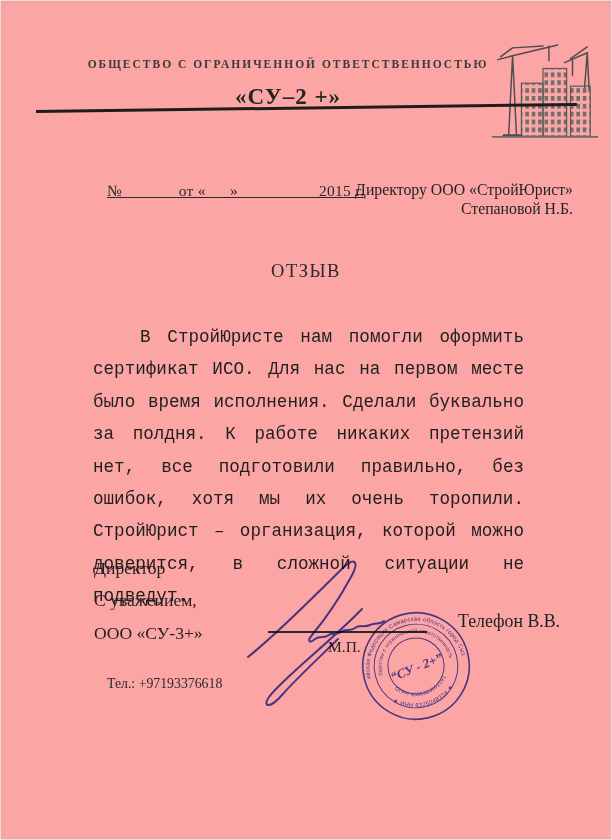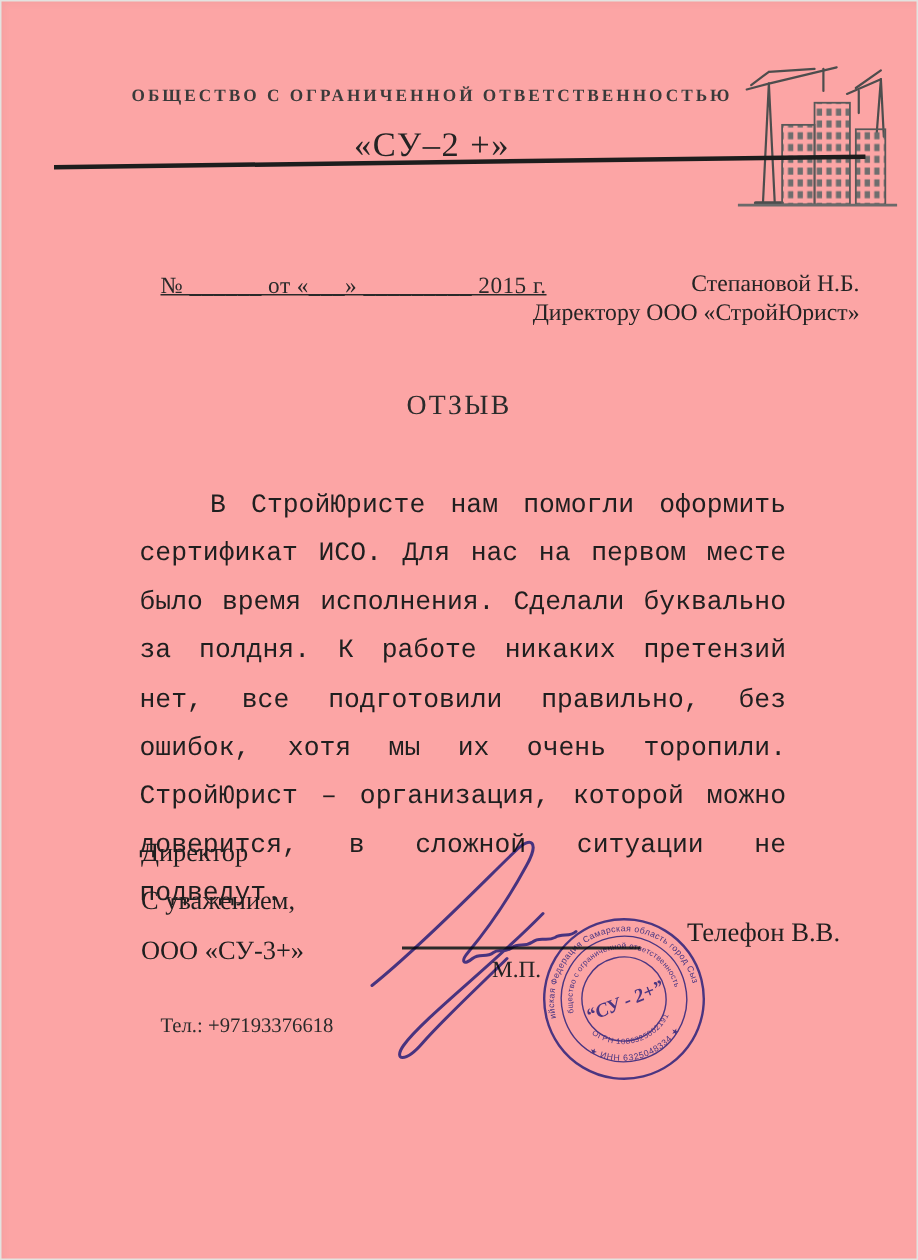--- a/index.html
+++ b/index.html
@@ -15,21 +15,21 @@
   .abs{position:absolute;}
 
   
   .org-type{
     left:40px;top:58px;width:496px;
     text-align:center;font-size:11.5px;letter-spacing:2px;
     color:#3a3a3a;font-weight:600;
   }
   .org-name{
     left:40px;top:84px;width:496px;
-    text-align:center;font-size:23px;font-weight:normal;color:#242424;
+    text-align:center;font-size:23px;font-weight:bold;color:#242424;
     letter-spacing:1px;
   }
   .head-rule{
     left:36px;top:110px;width:541px;height:2.6px;
     background:#1d1d1d;
     transform:rotate(-0.75deg);transform-origin:left center;
   }
   .head-contacts{
     left:50px;top:119px;width:500px;
     text-align:center;font-style:italic;font-size:10.6px;line-height:14.5px;
@@ -110,22 +110,22 @@
       <rect x="86" y="47" width="20" height="51" fill="url(#lw)"></rect>
     </g>
     <path d="M6,98.5 L114,98.5" stroke="#6a6a6a" stroke-width="1.8"></path>
   </svg>
 
   <div class="abs head-rule"></div>
 
 
   <div class="abs ref-line">№ ______ от «___» _________ 2015 г.</div>
   <div class="abs addressee">
+    <div>Директору ООО «СтройЮрист»</div>
     <div>Степановой Н.Б.</div>
-    <div>Директору ООО «СтройЮрист»</div>
   </div>
 
   <div class="abs doc-title">ОТЗЫВ</div>
 
   <p class="abs body-text">В СтройЮристе нам помогли оформить сертификат ИСО. Для нас на первом месте было время исполнения. Сделали буквально за полдня. К работе никаких претензий нет, все подготовили правильно, без ошибок, хотя мы их очень торопили. СтройЮрист – организация, которой можно доверится, в сложной ситуации не подведут.</p>
 
   <div class="abs closing">
     <div>Директор</div>
     <div>С уважением,</div>
     <div>ООО «СУ-3+»</div>

